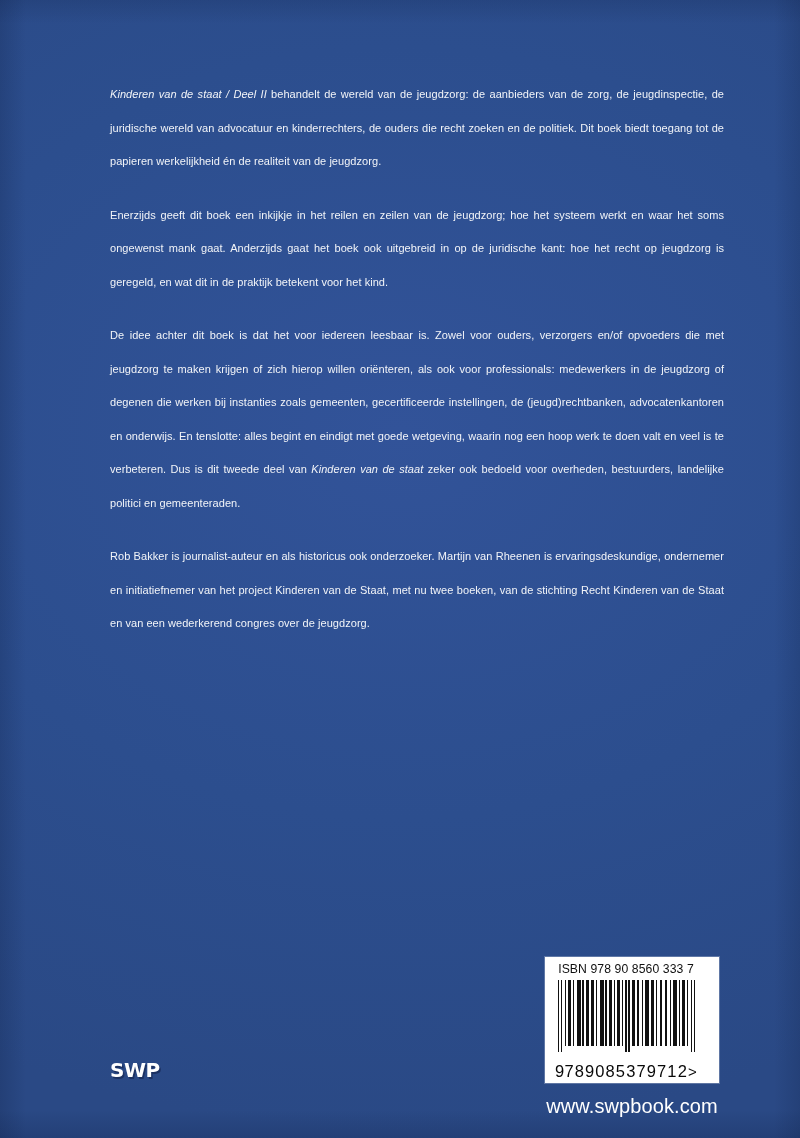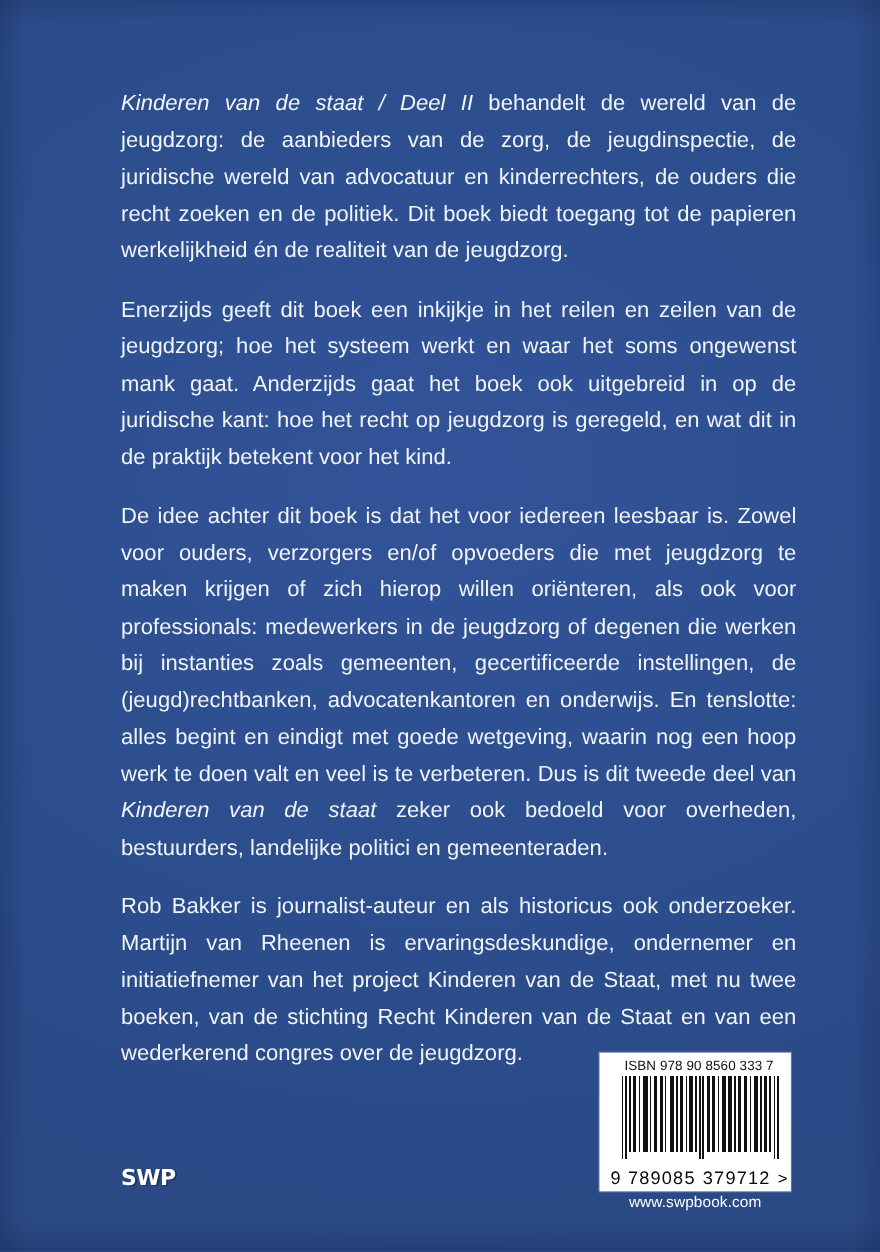--- a/index.html
+++ b/index.html
@@ -36,21 +36,21 @@
                       rgba(10,25,60,0.0) 1110px, rgba(10,25,60,0.20) 1138px);
   }
 
   
   #blurb {
     position: absolute;
     left: 110px;
     top: 78px;
     width: 614px;
     color: #f2f4f8;
-    font-size: 20px;
+    font-size: 11px;
     line-height: 33.5px;
     text-align: justify;
     text-justify: inter-word;
     letter-spacing: 0.05px;
     z-index: 3;
   }
   #blurb p {
     margin: 0 0 20px 0;
   }
   #blurb p:last-child {
@@ -81,21 +81,21 @@
     left: 545px;
     top: 957px;
     width: 174px;
     z-index: 4;
   }
   #barcode-box {
     background: #ffffff;
     width: 174px;
     height: 126px;
     box-sizing: border-box;
-    padding: 4px 2px 3px 9px;
+    padding: 4px 21px 3px 9px;
     display: flex;
     flex-direction: column;
     box-shadow: 0 0 0 1px rgba(255,255,255,0.25);
   }
   #isbn-text {
     color: #101010;
     font-size: 12.2px;
     text-align: center;
     letter-spacing: 0.1px;
     font-family: "Liberation Sans", sans-serif;
@@ -126,23 +126,23 @@
   }
   #ean-digits .mid {
     letter-spacing: 1.1px;
     text-align: right;
   }
   #ean-digits .quiet {
     font-size: 15px;
   }
   #site-url {
     color: #ffffff;
-    font-size: 14px;
+    font-size: 20px;
     text-align: center;
-    margin-top: 1px;
+    margin-top: 12px;
     letter-spacing: 0.1px;
   }
 </style>
 </head>
 <body>
 
 <div id="cover">
 
   <div id="blurb">
 

